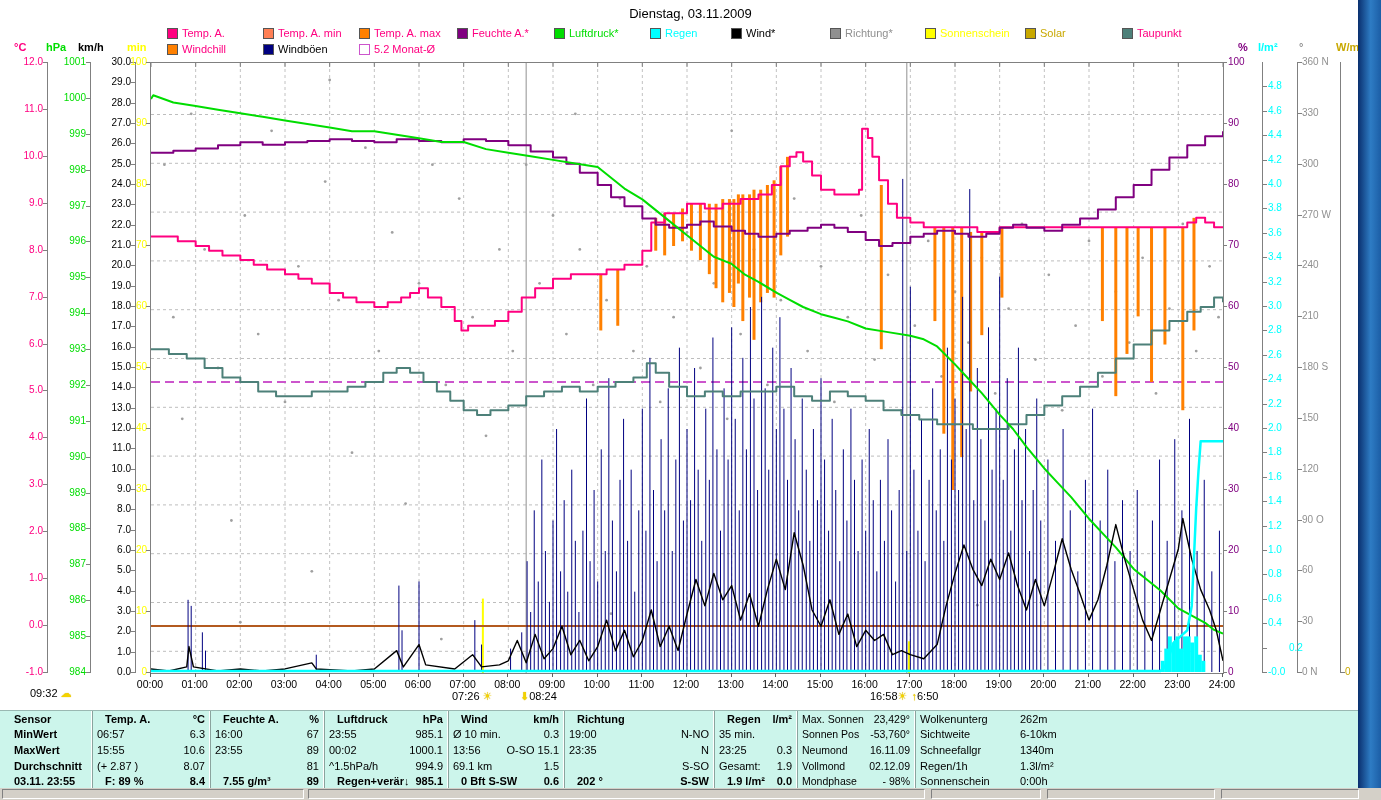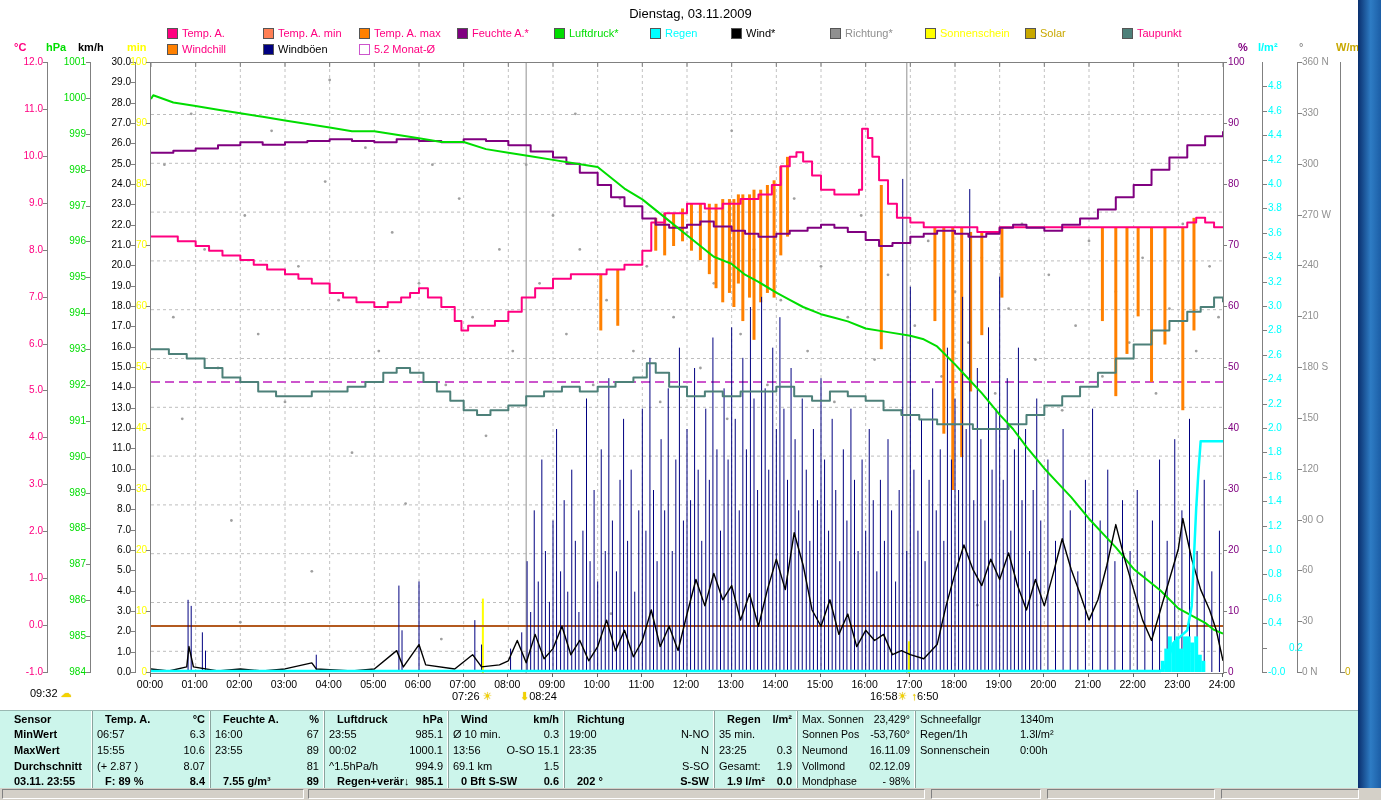--- a/index.html
+++ b/index.html
@@ -976,20 +976,28 @@
         <div class="lft">Vollmond</div>
         <div class="rgt">02.12.09</div>
       </div>
       <div class="trow">
         <div class="lft">Mondphase</div>
         <div class="rgt">- 98%</div>
       </div>
     </div>
     <div class="tcol tcol-sep" style="left: 915px; width: 438px;">
       <div class="trow" style="justify-content: flex-start;">
+        <div class="lft" style="width: 100px;">Wolkenunterg</div>
+        <div class="lft">262m</div>
+      </div>
+      <div class="trow" style="justify-content: flex-start;">
+        <div class="lft" style="width: 100px;">Sichtweite</div>
+        <div class="lft">6-10km</div>
+      </div>
+      <div class="trow" style="justify-content: flex-start;">
         <div class="lft" style="width: 100px;">Schneefallgr</div>
         <div class="lft">1340m</div>
       </div>
       <div class="trow" style="justify-content: flex-start;">
         <div class="lft" style="width: 100px;">Regen/1h</div>
         <div class="lft">1.3l/m²</div>
       </div>
       <div class="trow" style="justify-content: flex-start;">
         <div class="lft" style="width: 100px;">Sonnenschein</div>
         <div class="lft">0:00h</div>

